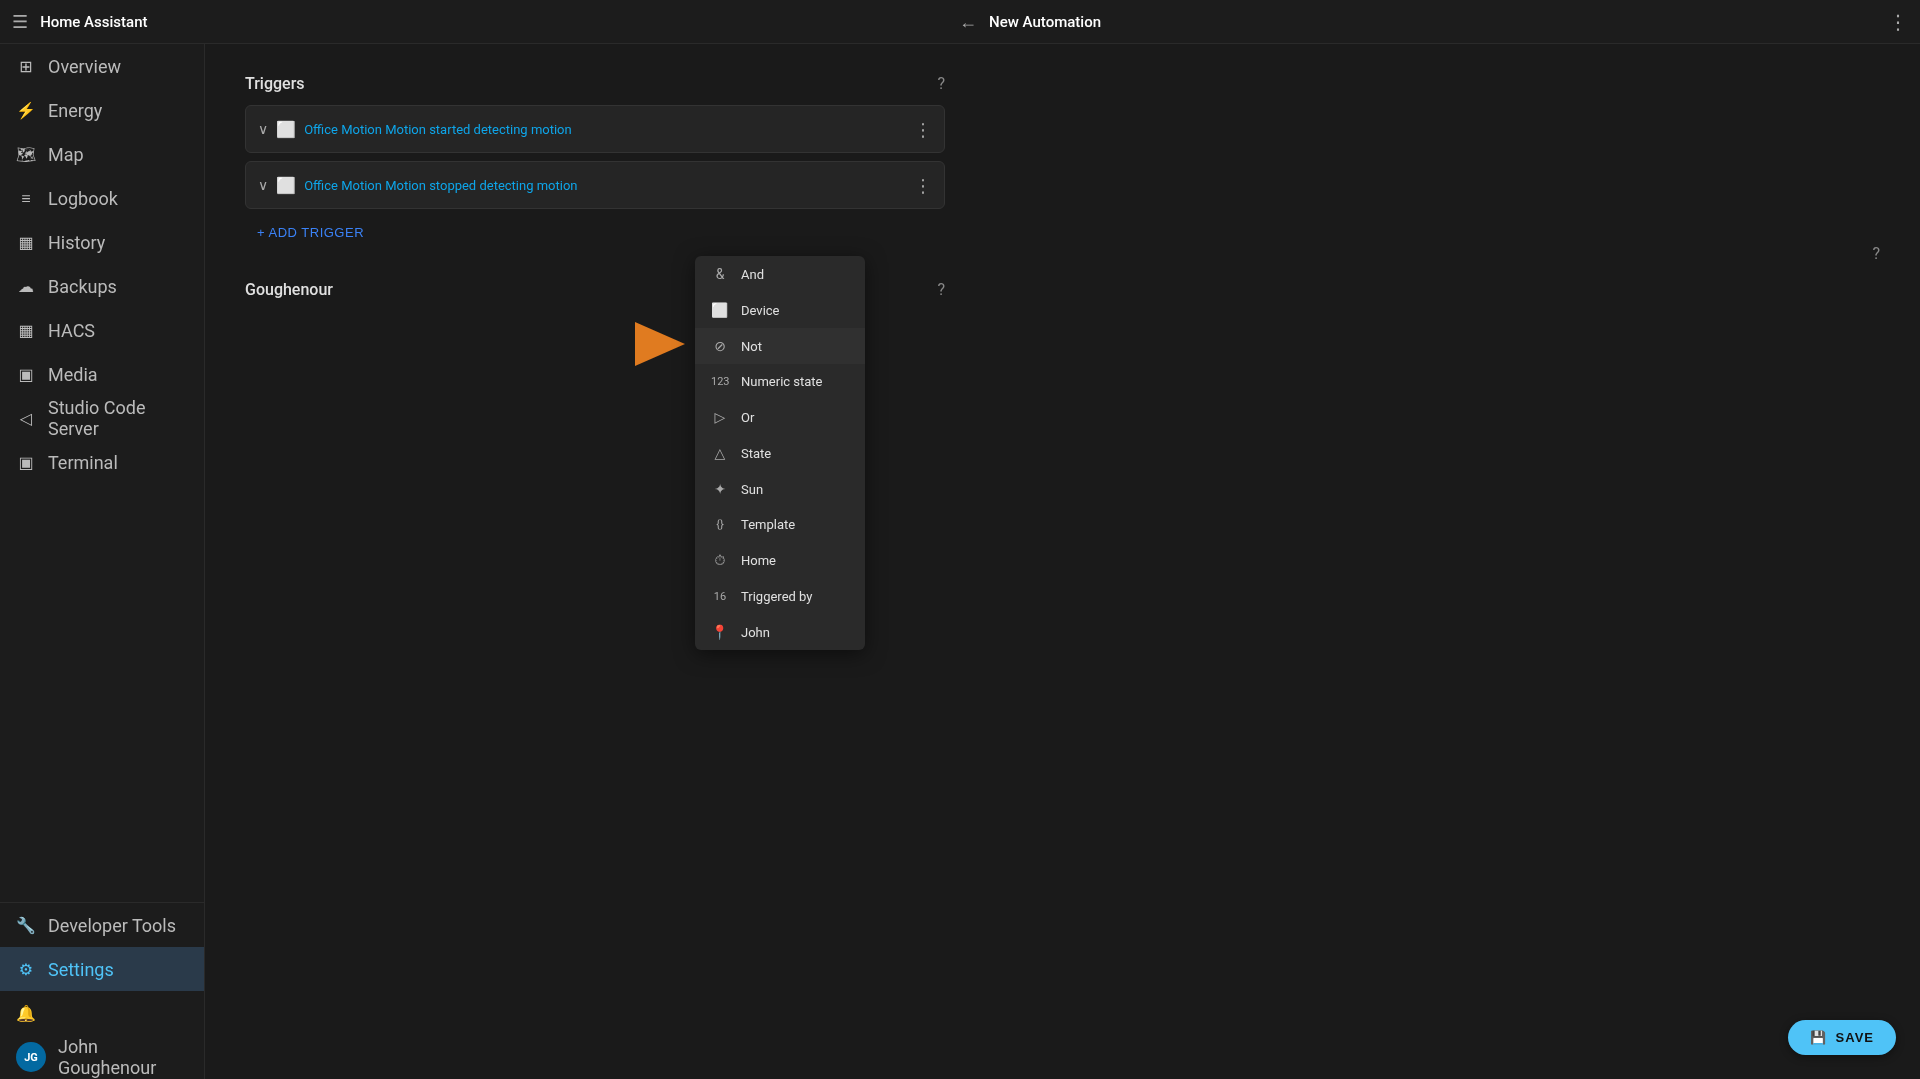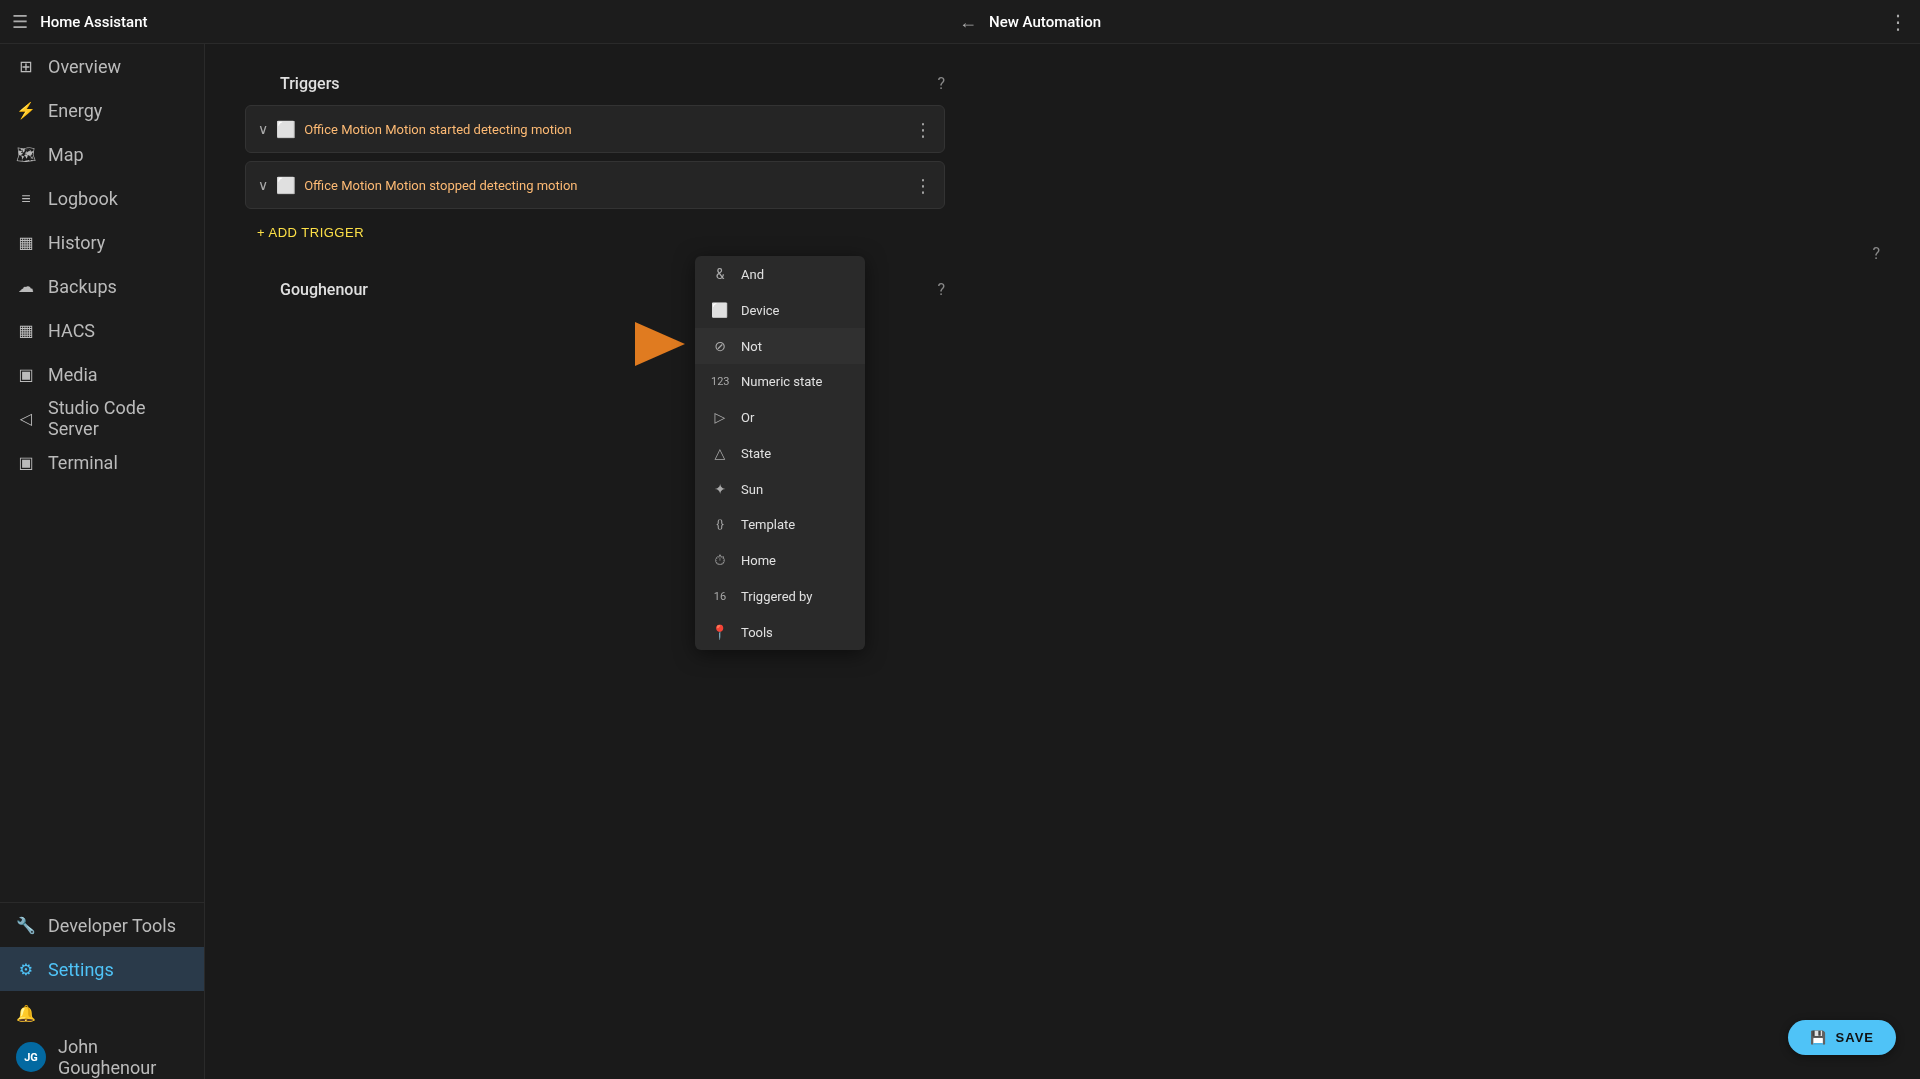--- a/index.html
+++ b/index.html
@@ -112,21 +112,20 @@
     .section-header {
       display: flex;
       align-items: center;
       justify-content: space-between;
       margin-bottom: 12px;
     }
     .section-title {
       font-size: 16px;
       font-weight: 500;
       color: #e0e0e0;
-      margin-left: 35px;
     }
     .help-icon {
       color: #888;
       font-size: 16px;
       cursor: pointer;
     }
 
     
     .trigger-item {
       background: #252525;
@@ -134,28 +133,28 @@
       border-radius: 6px;
       padding: 0 12px;
       height: 48px;
       display: flex;
       align-items: center;
       gap: 8px;
       margin-bottom: 8px;
     }
     .trigger-chevron { color: #aaa; font-size: 14px; cursor: pointer; }
     .trigger-icon { color: #aaa; font-size: 16px; }
-    .trigger-text { flex: 1; color: #fdba74; font-size: 13px; }
+    .trigger-text { flex: 1; color: #0ea5e9; font-size: 13px; }
     .trigger-more { color: #aaa; font-size: 18px; cursor: pointer; margin-left: auto; }
 
     
     .add-trigger-btn {
       background: transparent;
       border: none;
-      color: #fde047;
+      color: #3b82f6;
       font-size: 13px;
       font-weight: 500;
       letter-spacing: 0.5px;
       cursor: pointer;
       display: flex;
       align-items: center;
       gap: 6px;
       padding: 8px 12px;
     }
 
@@ -357,21 +356,21 @@
       <div class="dropdown-item">
         <span class="dropdown-item-icon">⏱</span>
         <span>Home</span>
       </div>
       <div class="dropdown-item">
         <span class="dropdown-item-icon" style="font-size:11px;">16</span>
         <span>Triggered by</span>
       </div>
       <div class="dropdown-item">
         <span class="dropdown-item-icon">📍</span>
-        <span>Tools</span>
+        <span>John</span>
       </div>
     </div>
 
     <div style="position:absolute; top:200px; right:40px;">
       <span class="help-icon">?</span>
     </div>
 
   </div>
 </div>
 

